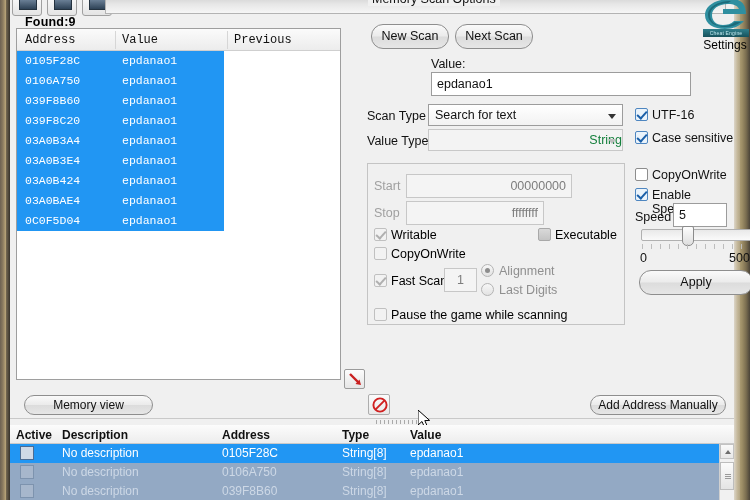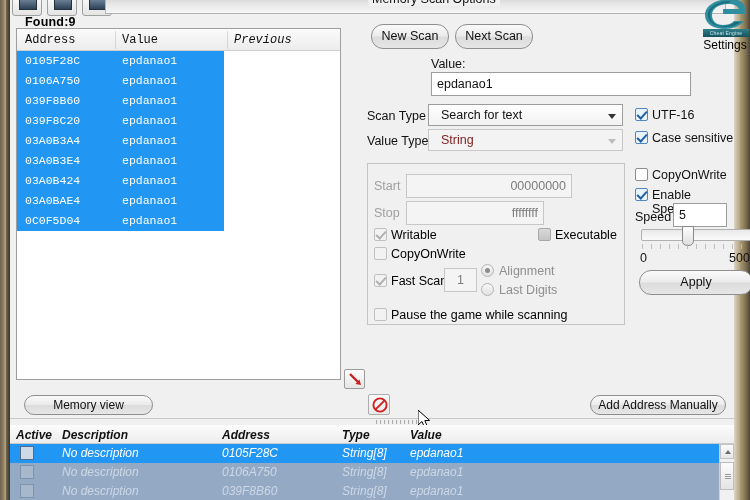--- a/index.html
+++ b/index.html
@@ -68,21 +68,21 @@
   #results-head {
     position:relative; height:22px;
     background:linear-gradient(180deg,#fbfbfb,#ececec);
     border-bottom:1px solid #cfcfcf;
     font-family:"Liberation Mono", monospace; font-size:12px;
   }
   #results-head span {
     position:absolute; top:4px; color:#101010;
   }
   .col-sep { position:absolute; top:2px; width:1px; height:18px; background:#d6d6d6; }
-  #hc0{ left:8px; } #hc1{ left:105px; } #hc2{ left:217px;font-style:italic; }
+  #hc0{ left:8px; } #hc1{ left:105px; } #hc2{ left:217px; }
   #sep1{ left:98px; } #sep2{ left:210px; }
   #results-body { position:relative; }
   .res-row {
     position:relative; height:20px;
     font-family:"Liberation Mono", monospace; font-size:11.5px;
     color:#ffffff; background:#2196f3;
   }
   .res-row .addr { position:absolute; left:8px; top:3px; }
   .res-row .val  { position:absolute; left:105px; top:3px; }
   #selection-block {
@@ -131,28 +131,28 @@
 
   .tf {
     position:absolute; background:#fff; border:1px solid #9c9c9c;
     font-size:12.5px; color:#111; padding:0 5px; line-height:22px; height:24px;
   }
   #tf-value { left:73px; top:72px; width:260px; }
 
   .combo {
     position:absolute; height:22px; border:1px solid #9c9c9c;
     background:linear-gradient(180deg,#ffffff,#f2f2f2);
-    font-size:12.5px; color:#111; line-height:20px; padding-left:12px;
+    font-size:12.5px; color:#111; line-height:20px; padding-left:6px;
   }
   .combo .arrow {
     position:absolute; right:6px; top:9px; width:0; height:0;
     border-left:4px solid transparent; border-right:4px solid transparent;
     border-top:5px solid #333;
   }
-  .combo.disabled { color:#7f1d1d; background:#f3f3f3; border-color:#c8c8c8; }
+  .combo.disabled { color:#15803d; background:#f3f3f3; border-color:#c8c8c8;text-align:right; }
   .combo.disabled .arrow { border-top-color:#bdbdbd; }
   #cb-scantype  { left:70px; top:104px; width:195px; }
   #cb-valuetype { left:70px; top:129px; width:195px; }
 
   
   .cbx { position:absolute; font-size:12.5px; color:#111; padding-left:17px; line-height:14px; }
   .cbx .box {
     position:absolute; left:0; top:0; width:13px; height:13px;
     background:#fff; border:1px solid #8d8d8d; border-radius:2px;
   }
@@ -239,21 +239,21 @@
   }
   #stop-icon svg { position:absolute; left:3px; top:2px; }
   #grip {
     position:absolute; left:366px; top:420px; width:44px; height:4px;
     background:repeating-linear-gradient(90deg,#a9a9a9 0 1px,transparent 1px 4px);
   }
   #splitline { position:absolute; left:0; top:418px; right:0; height:1px; background:#c9c9c9; }
   #cursor { position:absolute; left:408px; top:410px; }
 
   
-  #cheattable { position:absolute; left:0; top:425px; right:0; bottom:0; background:#fff;font-style:italic; }
+  #cheattable { position:absolute; left:0; top:425px; right:0; bottom:0; background:#fff; }
   #ct-head {
     position:relative; height:19px;
     background:linear-gradient(180deg,#fcfcfc,#ededed);
     border-bottom:1px solid #c9c9c9; font-size:12px; font-weight:bold; color:#111;
   }
   #ct-head span { position:absolute; top:3px; }
   #ch0{ left:6px; } #ch1{ left:52px; } #ch2{ left:212px; } #ch3{ left:332px; } #ch4{ left:400px; }
   .ct-row { position:relative; height:19px; font-size:12px; }
   .ct-row.sel { background:#2196f3; color:#fff; }
   .ct-row.dim { background:#93a9c4; color:#cdd8e6; }

